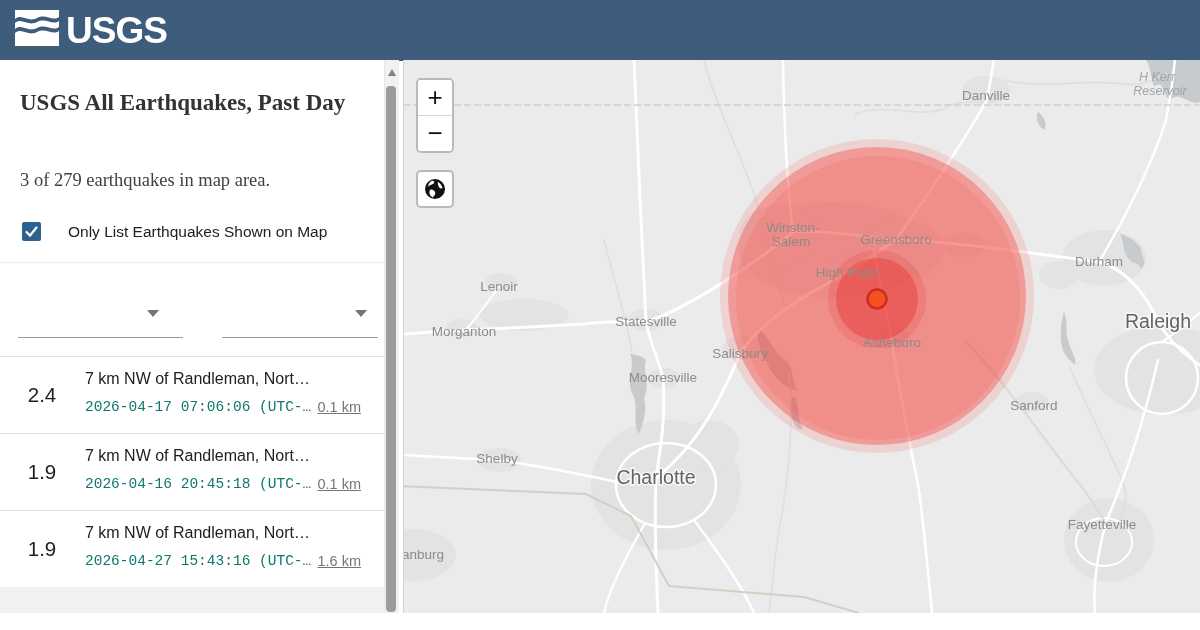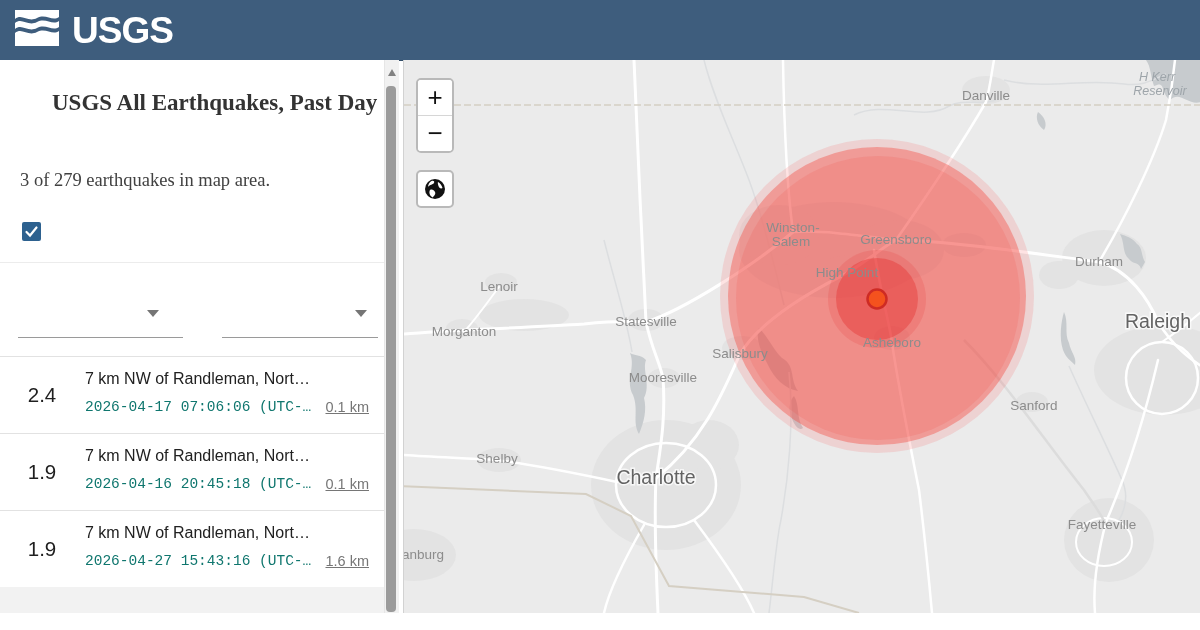--- a/index.html
+++ b/index.html
@@ -1,47 +1,47 @@
 <!DOCTYPE html>
 <html><head>
 <meta charset="utf-8">
 <style>
   html,body{margin:0;padding:0;background:#fff;}
   .stage{position:relative;width:1200px;height:630px;background:#ffffff;overflow:hidden;
          font-family:"Liberation Sans",sans-serif;-webkit-font-smoothing:antialiased;}
   
   .hdr{position:absolute;left:0;top:0;width:1200px;height:60px;background:#3E5D7D;
        border-bottom:1px solid #324d68;display:flex;align-items:center;}
-  .logo{display:flex;align-items:center;gap:12px;margin-left:14px;}
+  .logo{display:flex;align-items:center;gap:6px;margin-left:14px;}
   .brand{color:#fff;font-size:37px;font-weight:bold;letter-spacing:-1px;line-height:1;}
   
   .sidebar{position:absolute;left:0;top:60px;width:384px;height:553px;background:#fff;}
   .page-title{position:absolute;left:20px;top:26px;width:335px;
               font-family:"Liberation Serif",serif;font-weight:bold;font-size:23px;
-              line-height:34px;color:#333;margin-left:32px;}
+              line-height:34px;color:#333;}
   .count{position:absolute;left:20px;top:110px;font-size:18.5px;color:#414141;font-family:Liberation Serif, serif;}
   .cb{position:absolute;left:22px;top:162px;width:19px;height:19px;background:#2D618F;
       border-radius:2px;display:flex;align-items:center;justify-content:center;}
   .cb-label{position:absolute;left:68px;top:163px;font-size:15.5px;color:#212121;}
   .divider1{position:absolute;left:0;top:202px;width:384px;height:1px;background:#ececec;}
   .field{position:absolute;top:212px;}
   .field .flabel{font-size:13.5px;color:#787878;}
   .field .fvalue{font-size:19px;color:#212121;margin-top:9px;}
   .field-format{left:20px;}
   .field-sort{left:222px;}
   .caret{position:absolute;top:250px;width:0;height:0;border-left:6px solid transparent;
          border-right:6px solid transparent;border-top:7px solid #757575;}
   .caret-format{left:147px;}
   .caret-sort{left:355px;}
   .underline{position:absolute;top:277px;height:1px;background:#9a9a9a;}
   .ul-format{left:18px;width:165px;}
   .ul-sort{left:222px;width:156px;}
   .eq-list{position:absolute;left:0;top:296px;width:384px;border-top:1px solid #e2e2e2;}
   .eq-row{position:relative;width:384px;height:76px;border-bottom:1px solid #e2e2e2;
-          background:#fff;cursor:pointer;padding-left:8px;}
+          background:#fff;cursor:pointer;}
   .eq-mag{position:absolute;left:0;top:26px;width:84px;text-align:center;
           font-size:20.5px;color:#1f1f1f;}
   .eq-title{position:absolute;left:85px;top:13px;width:284px;font-size:16px;color:#212121;
             white-space:nowrap;overflow:hidden;}
   .eq-time{position:absolute;left:85px;top:42px;font-size:14.5px;color:#0f766e;white-space:nowrap;font-family:Liberation Mono, monospace;}
   .eq-depth{position:absolute;right:23px;top:42px;font-size:14.5px;color:#767676;text-decoration:underline;}
   .eq-tail{position:absolute;left:0;top:527px;width:384px;height:26px;background:#f2f2f2;}
   
   .sb-track{position:absolute;left:384px;top:60px;width:14px;height:553px;background:#f1f1f1;
             border-left:1px solid #e6e6e6;}
@@ -87,20 +87,21 @@
 
   <div class="sidebar">
     <div class="page-title">USGS All Earthquakes, Past Day</div>
     <div class="count">3 of 279 earthquakes in map area.</div>
 
     <div class="cb">
       <svg width="15" height="15" viewBox="0 0 15 15">
         <path d="M2.5 8 L6 11.5 L12.5 3.5" stroke="#fff" stroke-width="2.2" fill="none" stroke-linecap="round"></path>
       </svg>
     </div>
+    <div class="cb-label">Only List Earthquakes Shown on Map</div>
 
     <div class="divider1"></div>
 
     <div class="caret caret-format"></div>
     <div class="underline ul-format"></div>
 
     <div class="caret caret-sort"></div>
     <div class="underline ul-sort"></div>
 
     <div class="eq-list" id="eq-list">

